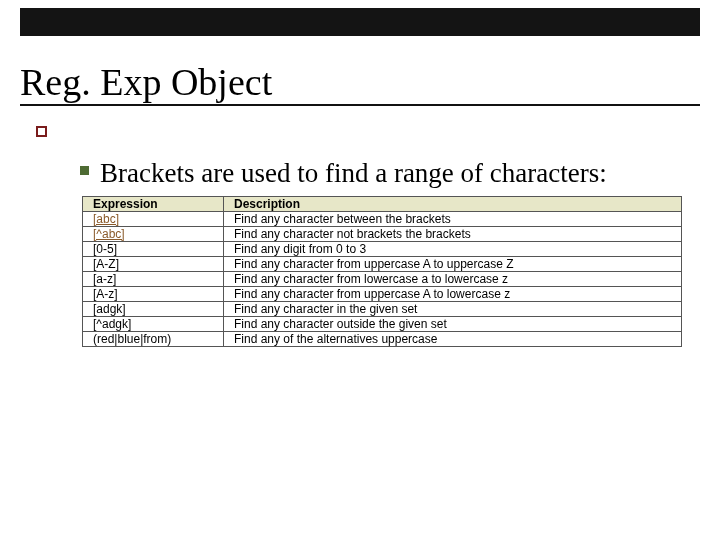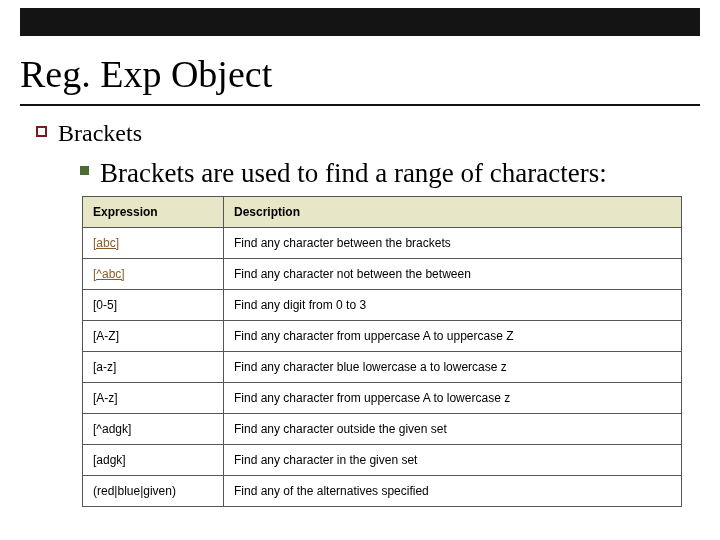--- a/index.html
+++ b/index.html
@@ -1,82 +1,81 @@
 <!DOCTYPE html>
 <html><head>
 <meta charset="utf-8">
 <style>
   html,body{margin:0;padding:0;width:720px;height:540px;background:#fff;font-family:"Times New Roman",serif;color:#000}
   .slide{position:relative;width:720px;height:540px;box-sizing:border-box}
   .topbar{position:absolute;top:8px;left:20px;right:20px;height:28px;background:#141414}
-  .title{position:absolute;top:52px;left:20px;font-size:38px;font-family:"Times New Roman",serif}
+  .title{position:absolute;top:60px;left:20px;font-size:38px;font-family:"Times New Roman",serif}
   .rule{position:absolute;top:104px;left:20px;right:20px;height:0;border-top:2px solid #111}
   .bullet1{position:absolute;top:126px;left:36px;width:11px;height:11px;border:2px solid #7a1c1c;box-sizing:border-box}
   .bullet1-text{position:absolute;top:120px;left:58px;font-size:24px}
   .bullet2{position:absolute;top:166px;left:80px;width:9px;height:9px;background:#4e6b33}
   .bullet2-text{position:absolute;top:158px;left:100px;font-size:27px}
   table{position:absolute;top:196px;left:82px;border-collapse:collapse;width:600px;font-family:Verdana,Arial,sans-serif;font-size:12px}
-  th,td{border:1px solid #555;text-align:left;padding:8px 10px;vertical-align:middle}
+  th,td{border:1px solid #555;text-align:left;padding:0 10px;vertical-align:middle}
   th{background:#e7e7c8;font-weight:700}
   td.expr{width:120px}
   a.lnk{color:#8a5a2a;}
 </style>
 </head>
 <body>
 
 <div class="slide">
   <div class="topbar"></div>
   <div class="title">Reg. Exp Object</div>
   <div class="rule"></div>
 
   <div class="bullet1"></div>
-  <div class="bullet1-text">Brackets</div>
 
   <div class="bullet2"></div>
   <div class="bullet2-text">Brackets are used to find a range of characters:</div>
 
   <table>
     <thead>
       <tr>
         <th>Expression</th>
         <th>Description</th>
       </tr>
     </thead>
     <tbody id="tb">
         <tr>
           <td class="expr"><a class="lnk" href="#">[abc]</a></td>
           <td>Find any character between the brackets</td>
         </tr>
         <tr>
           <td class="expr"><a class="lnk" href="#">[^abc]</a></td>
-          <td>Find any character not between the between</td>
+          <td>Find any character not brackets the brackets</td>
         </tr>
         <tr>
           <td class="expr">[0-5]</td>
           <td>Find any digit from 0 to 3</td>
         </tr>
         <tr>
           <td class="expr">[A-Z]</td>
           <td>Find any character from uppercase A to uppercase Z</td>
         </tr>
         <tr>
           <td class="expr">[a-z]</td>
-          <td>Find any character blue lowercase a to lowercase z</td>
+          <td>Find any character from lowercase a to lowercase z</td>
         </tr>
         <tr>
           <td class="expr">[A-z]</td>
           <td>Find any character from uppercase A to lowercase z</td>
         </tr>
         <tr>
+          <td class="expr">[adgk]</td>
+          <td>Find any character in the given set</td>
+        </tr>
+        <tr>
           <td class="expr">[^adgk]</td>
           <td>Find any character outside the given set</td>
         </tr>
         <tr>
-          <td class="expr">[adgk]</td>
-          <td>Find any character in the given set</td>
-        </tr>
-        <tr>
-          <td class="expr">(red|blue|given)</td>
-          <td>Find any of the alternatives specified</td>
+          <td class="expr">(red|blue|from)</td>
+          <td>Find any of the alternatives uppercase</td>
         </tr>
       </tbody>
   </table>
 </div>
 
 </body></html>

